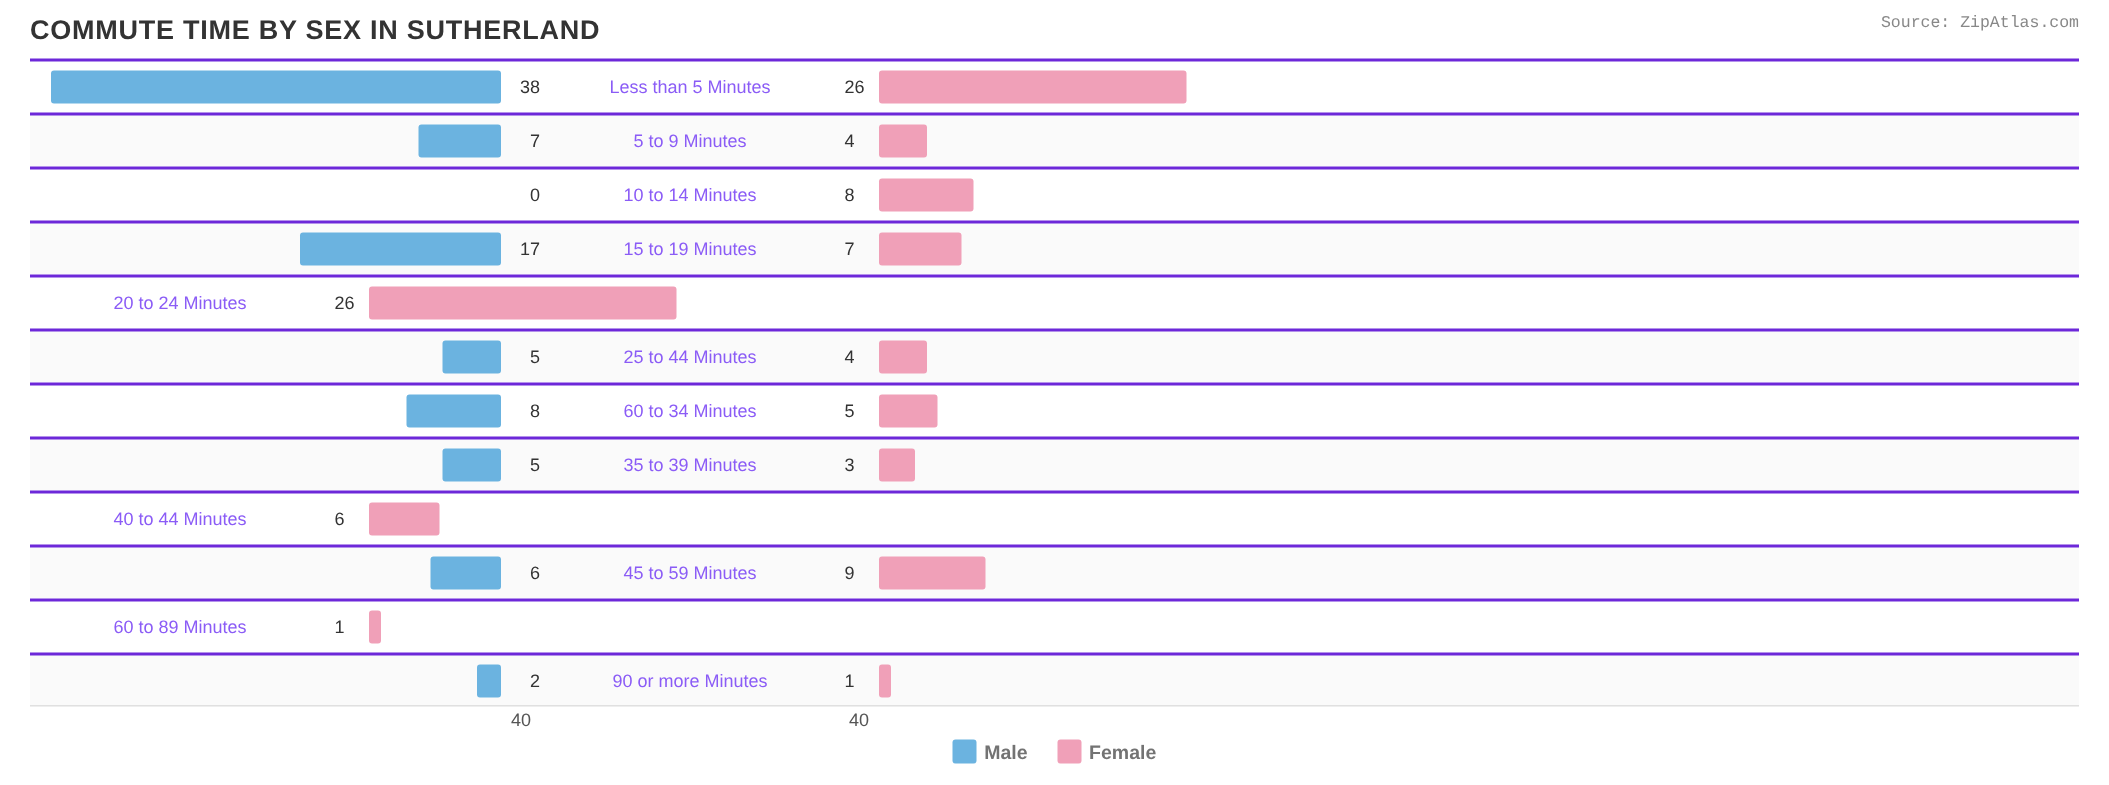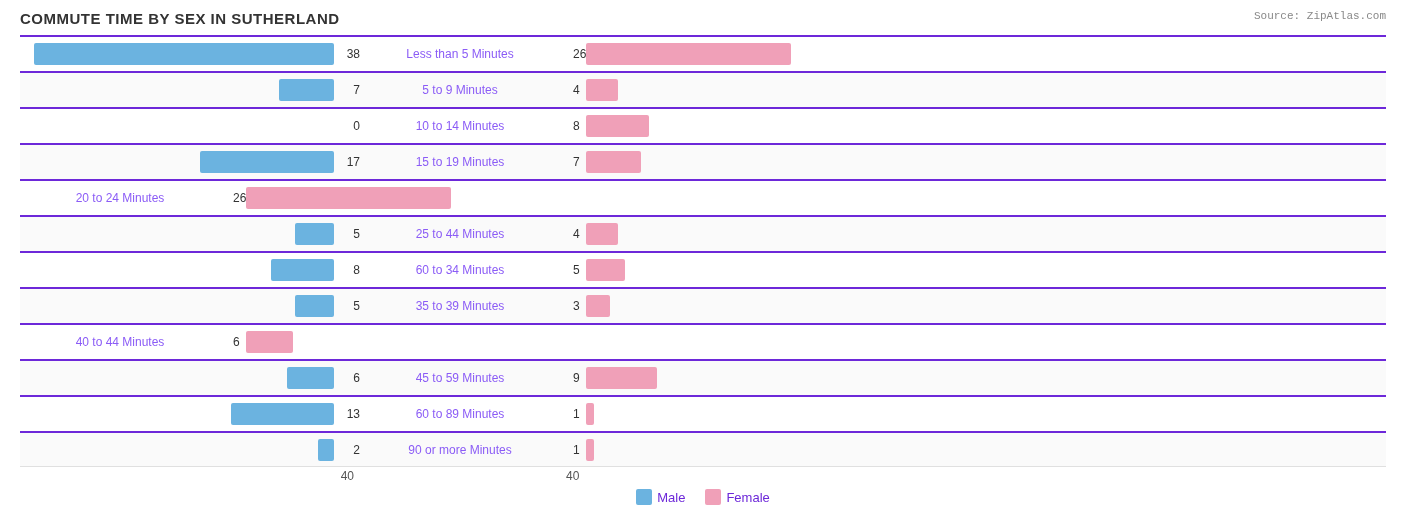--- a/index.html
+++ b/index.html
@@ -4,21 +4,21 @@
   <style>
     * { box-sizing: border-box; margin: 0; padding: 0; }
     body {
       font-family: Arial, sans-serif;
       background: #fff;
       width: 1406px;
       min-height: 523px;
       padding: 10px 20px 20px 20px;
     }
     .chart-title {
-      font-size: 15px;
+      font-size: 18px;
       font-weight: bold;
       color: #333;
       text-transform: uppercase;
       letter-spacing: 0.5px;
       margin-bottom: 4px;
     }
     .source {
       font-size: 11px;
       color: #888;
       text-align: right;
@@ -88,21 +88,21 @@
       color: #333;
       position: absolute;
       right: 0;
       width: 24px;
       text-align: right;
     }
     .val-female {
       font-size: 12px;
       color: #333;
       position: absolute;
-      left: 13px;
+      left: 3px;
       width: 24px;
       text-align: left;
     }
     .axis-row {
       display: flex;
       align-items: center;
       margin-top: 2px;
     }
     .axis-left {
       width: 340px;
@@ -121,21 +121,22 @@
       width: 200px;
       text-align: center;
     }
     .legend {
       display: flex;
       align-items: center;
       justify-content: center;
       gap: 20px;
       margin-top: 6px;
       font-size: 13px;
-      color: #6d28d9;
+      color: #737373;
+      font-weight: bold;
     }
     .legend-item {
       display: flex;
       align-items: center;
       gap: 5px;
     }
     .legend-box {
       width: 16px;
       height: 16px;
       border-radius: 2px;
@@ -266,25 +267,20 @@
       </div>
     </div>
     <div class="label-center">45 to 59 Minutes</div>
     <div class="right-section">
       <div class="bar-female" style="width:71.05263157894737px;">
       </div>
       <span class="val-female">9</span>
     </div>
   </div>
       <div class="row row-bg-white">
-    <div class="left-section">
-      <span class="val-male">13</span>
-      <div class="bar-male" style="width:102.63157894736842px;">
-      </div>
-    </div>
     <div class="label-center">60 to 89 Minutes</div>
     <div class="right-section">
       <div class="bar-female" style="width:7.894736842105263px;">
       </div>
       <span class="val-female">1</span>
     </div>
   </div>
       <div class="row row-bg-light">
     <div class="left-section">
       <span class="val-male">2</span>

